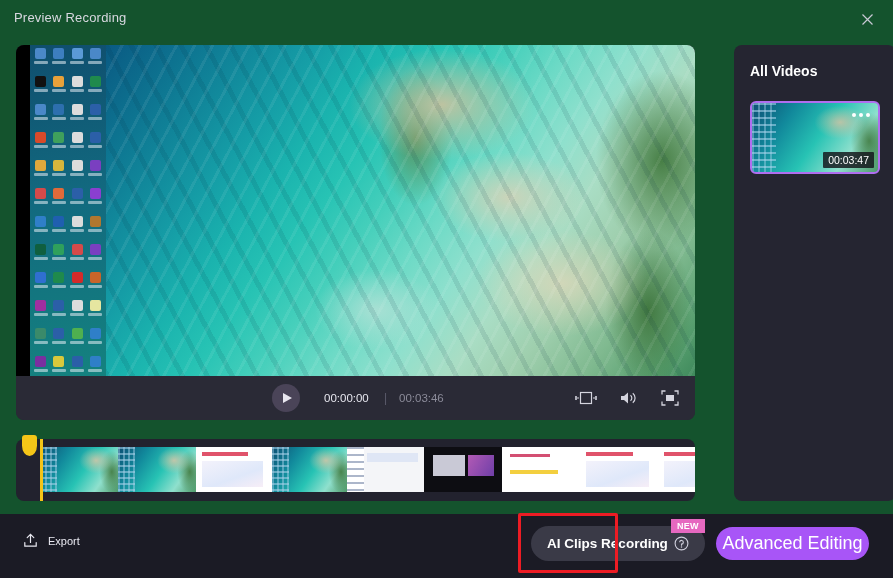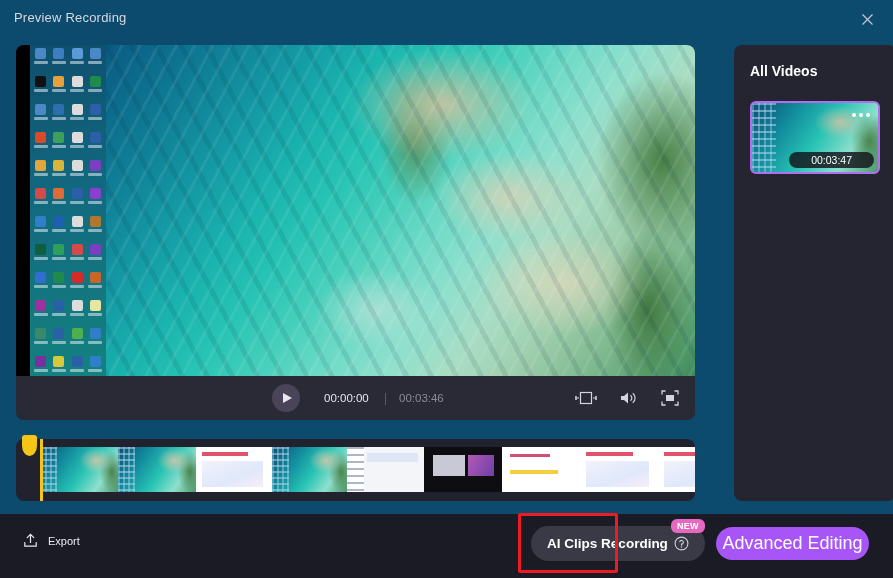--- a/index.html
+++ b/index.html
@@ -5,21 +5,21 @@
   * { box-sizing: border-box; margin: 0; padding: 0; }
   html, body {
     width: 893px; height: 578px;
     background: #1b1b25;
     font-family: "Liberation Sans", sans-serif;
     overflow: hidden;
   }
   .app {
     position: relative;
     width: 893px; height: 514px;
-    background: #0c4a6e;
+    background: #14532d;
   }
 
   
   .titlebar {
     position: absolute; top: 0; left: 0;
     width: 893px; height: 38px;
   }
   .titlebar .title {
     position: absolute; left: 14px; top: 10px;
     font-size: 13px; color: #d8d8e0; letter-spacing: .2px;
@@ -262,21 +262,21 @@
     display: flex; gap: 3px; cursor: pointer;
   }
   .thumb-menu i {
     width: 4px; height: 4px; border-radius: 50%;
     background: #ffffff; display: block;
   }
   .thumb-dur {
     position: absolute; right: 4px; bottom: 4px;
     background: rgba(18,18,24,.82);
     color: #ffffff; font-size: 10.5px;
-    padding: 2px 22px; border-radius: 8px; text-align: center;
+    padding: 2px 5px; border-radius: 1px; text-align: center;
   }
   .record-btn {
     position: absolute; left: 16px; bottom: 12px;
     width: 130px; height: 28px;
     background: #3b3b4a;
     border-radius: 6px;
     display: flex; align-items: center; justify-content: center;
     gap: 5px; cursor: pointer;
     color: #eaeaf2; font-size: 12px;
   }
@@ -303,21 +303,21 @@
     background: #3a3a47;
     border-radius: 18px;
     display: flex; align-items: center; justify-content: center;
     gap: 6px; cursor: pointer;
   }
   .ai-label { font-size: 13.5px; font-weight: bold; color: #ffffff; }
   .new-badge {
     position: absolute; left: 671px; top: 519px;
     background: #e668c0;
     color: #ffffff; font-size: 9px; font-weight: bold;
-    padding: 2px 6px; border-radius: 6px;
+    padding: 2px 6px; border-radius: 0;
     z-index: 10; letter-spacing: .3px;
   }
   .adv-btn {
     position: absolute; left: 716px; top: 527px;
     width: 153px; height: 33px;
     background: #a855f7;
     border-radius: 17px;
     display: flex; align-items: center; justify-content: center;
     cursor: pointer;
   }

